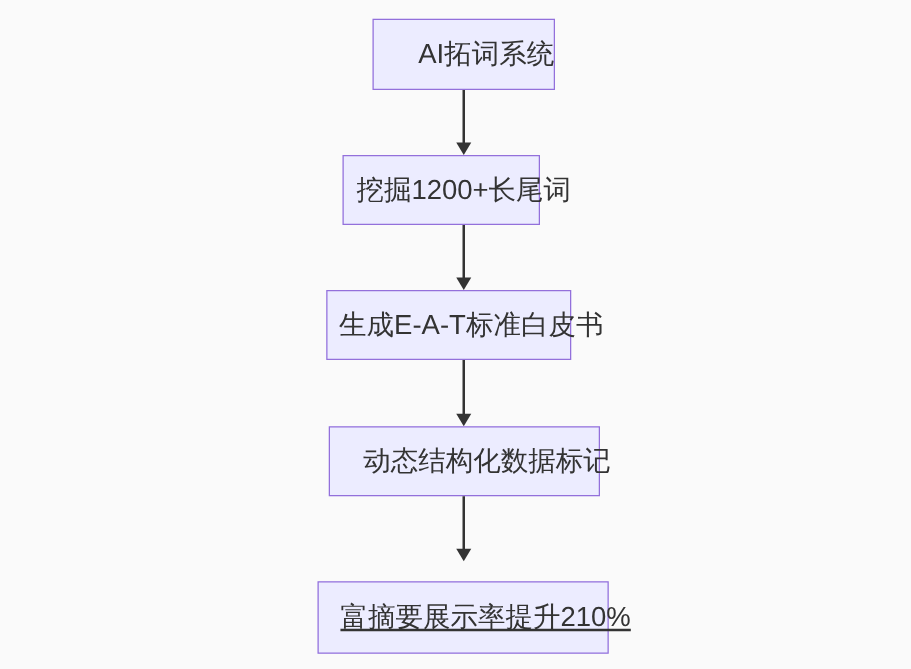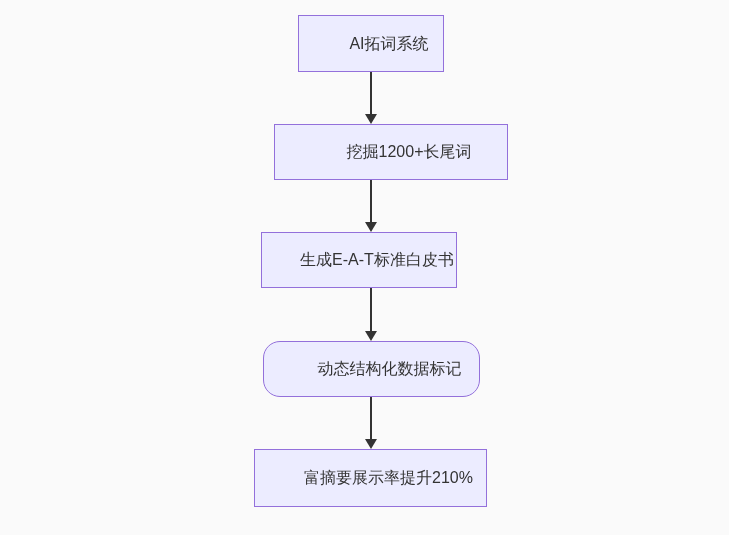--- a/index.html
+++ b/index.html
@@ -19,21 +19,21 @@
   }
   .node {
     position: absolute;
     box-sizing: border-box;
     display: flex;
     align-items: center;
     justify-content: center;
     background: var(--node-fill, #ECECFF);
     border: 1px solid var(--node-border, #9370DB);
     color: var(--text-color, #333333);
-    font-size: 16px;
+    font-size: 22px;
     line-height: 1.2;
     text-align: center;
     white-space: nowrap;
     padding-left: 36px;
   }
   .edge {
     position: absolute;
     width: 12px;
   }
   .edge-line {
@@ -51,24 +51,24 @@
     left: 50%;
     transform: translateX(-50%);
     width: 0;
     height: 0;
     border-left: 6px solid transparent;
     border-right: 6px solid transparent;
     border-top: 10px solid var(--arrow-color, #333333);
   }
   
   #node-0 { left: 298px; top: 15px;  width: 146px; height: 57px; }
-  #node-1 { left: 274px; top: 124px; width: 234px; height: 56px; }
+  #node-1 { left: 274px; top: 124px; width: 158px; height: 56px; }
   #node-2 { left: 261px; top: 232px; width: 196px; height: 56px; }
-  #node-3 { left: 263px; top: 341px; width: 217px; height: 56px; border-radius: 17px; }
-  #node-4 { left: 254px; top: 449px; width: 233px; height: 58px; }
+  #node-3 { left: 263px; top: 341px; width: 217px; height: 56px; }
+  #node-4 { left: 254px; top: 465px; width: 233px; height: 58px; text-decoration: underline; }
   
   #edge-0 { left: 365px; top: 72px;  height: 52px; }
   #edge-1 { left: 365px; top: 180px; height: 52px; }
   #edge-2 { left: 365px; top: 288px; height: 53px; }
   #edge-3 { left: 365px; top: 397px; height: 52px; }
 </style>
 </head>
 <body style="background: rgb(250, 250, 250);">
 
 <div class="canvas">

